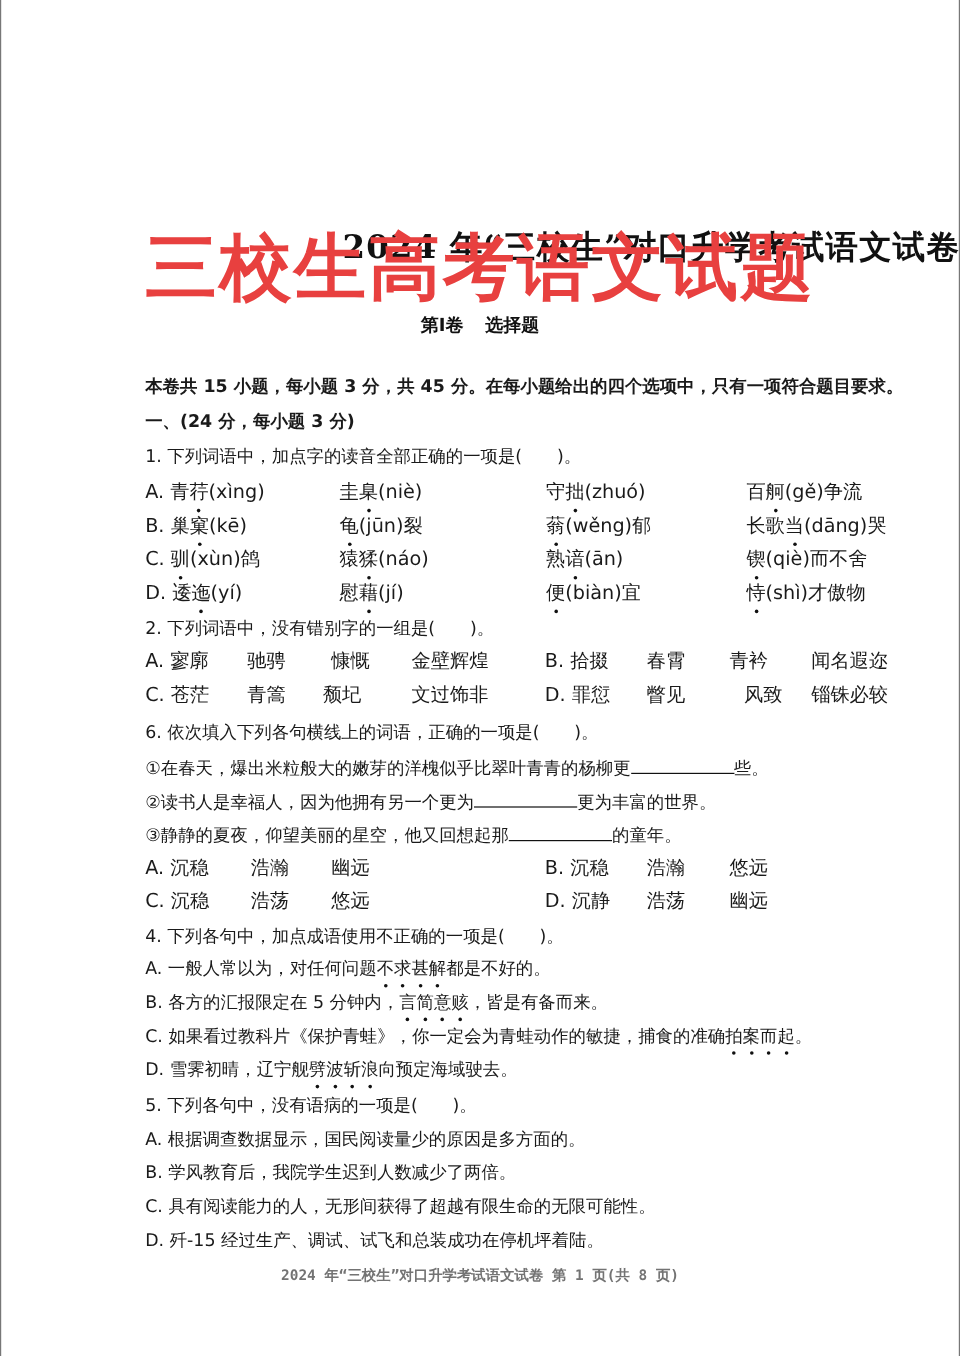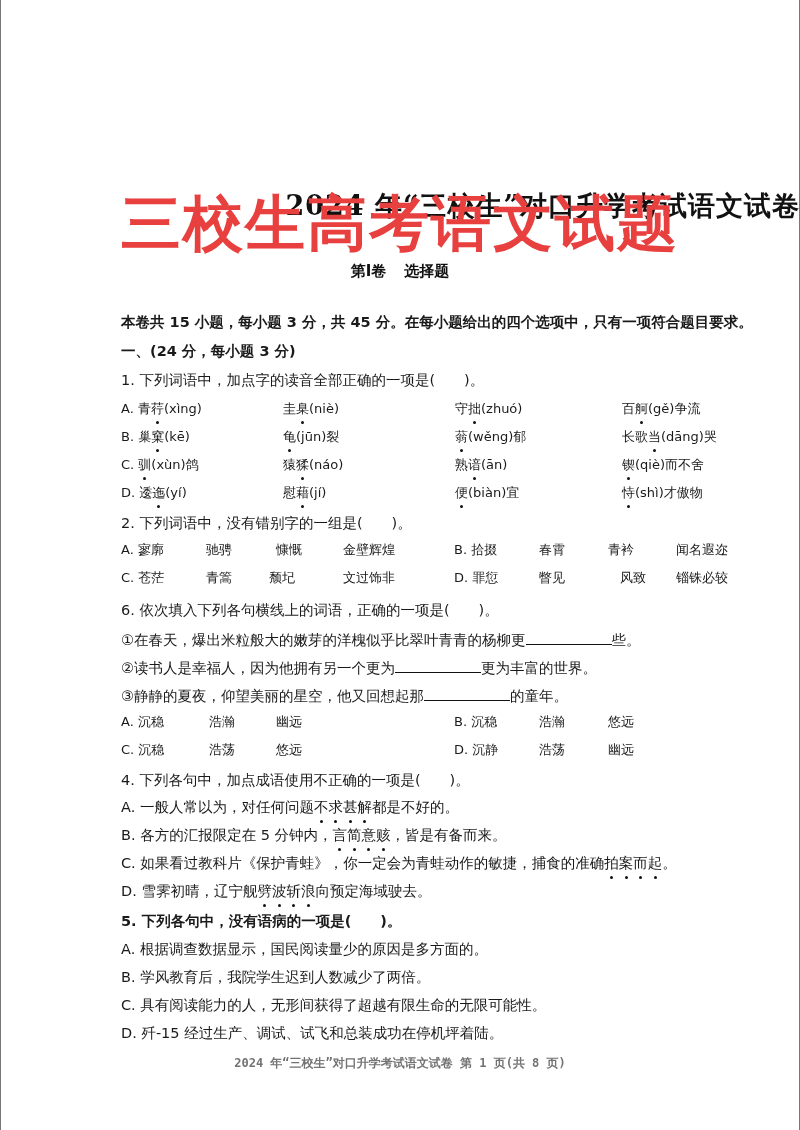--- a/index.html
+++ b/index.html
@@ -30,21 +30,21 @@
     .section-title .gap { display: inline-block; width: 18px; }
 
     .line {
       position: absolute; left: 121px; white-space: nowrap;
       font-family: "DejaVu Sans", "Liberation Sans", sans-serif;
       font-size: 14.5px; color: #1a1a1a;
     }
     .bold { font-weight: bold; }
 
     .row { position: absolute; left: 121px; width: 670px; height: 26px;
-      font-family: "DejaVu Sans", "Liberation Sans", sans-serif; font-size: 13px; }
+      font-family: "DejaVu Sans", "Liberation Sans", sans-serif; font-size: 16px; }
     .cell { position: absolute; top: 0; white-space: nowrap; }
 
     .dot { position: relative; display: inline-block; }
     .dot::after {
       content: ""; position: absolute; left: 50%; bottom: -6px; width: 3px; height: 3px;
       margin-left: -1.5px; border-radius: 50%; background: #111;
     }
     .blank { display: inline-block; width: 86px; border-bottom: 1px solid #111; height: 14px; vertical-align: baseline; }
 
     .footer {
@@ -146,21 +146,21 @@
   </div>
 
 <div class="line" style="top:771px;">4. 下列各句中，加点成语使用不正确的一项是(　　)。</div>
 <div id="q4">
     <div class="line" style="top: 798px;">A. 一般人常以为，对任何问题<span class="dot">不</span><span class="dot">求</span><span class="dot">甚</span><span class="dot">解</span>都是不好的。</div>
     <div class="line" style="top: 826px;">B. 各方的汇报限定在 5 分钟内，<span class="dot">言</span><span class="dot">简</span><span class="dot">意</span><span class="dot">赅</span>，皆是有备而来。</div>
     <div class="line" style="top: 854px;">C. 如果看过教科片《保护青蛙》，你一定会为青蛙动作的敏捷，捕食的准确<span class="dot">拍</span><span class="dot">案</span><span class="dot">而</span><span class="dot">起</span>。</div>
     <div class="line" style="top: 882px;">D. 雪霁初晴，辽宁舰<span class="dot">劈</span><span class="dot">波</span><span class="dot">斩</span><span class="dot">浪</span>向预定海域驶去。</div>
   </div>
 
-<div class="line" style="top:912px;font-weight:bold;">5. 下列各句中，没有语病的一项是(　　)。</div>
+<div class="line" style="top:912px;">5. 下列各句中，没有语病的一项是(　　)。</div>
 <div id="q5">
     <div class="line" style="top: 940px;">A. 根据调查数据显示，国民阅读量少的原因是多方面的。</div>
     <div class="line" style="top: 968px;">B. 学风教育后，我院学生迟到人数减少了两倍。</div>
     <div class="line" style="top: 996px;">C. 具有阅读能力的人，无形间获得了超越有限生命的无限可能性。</div>
     <div class="line" style="top: 1024px;">D. 歼-15 经过生产、调试、试飞和总装成功在停机坪着陆。</div>
   </div>
 
 <div class="footer">2024 年“三校生”对口升学考试语文试卷   第 1 页(共 8 页)</div>
 
 </body></html>

